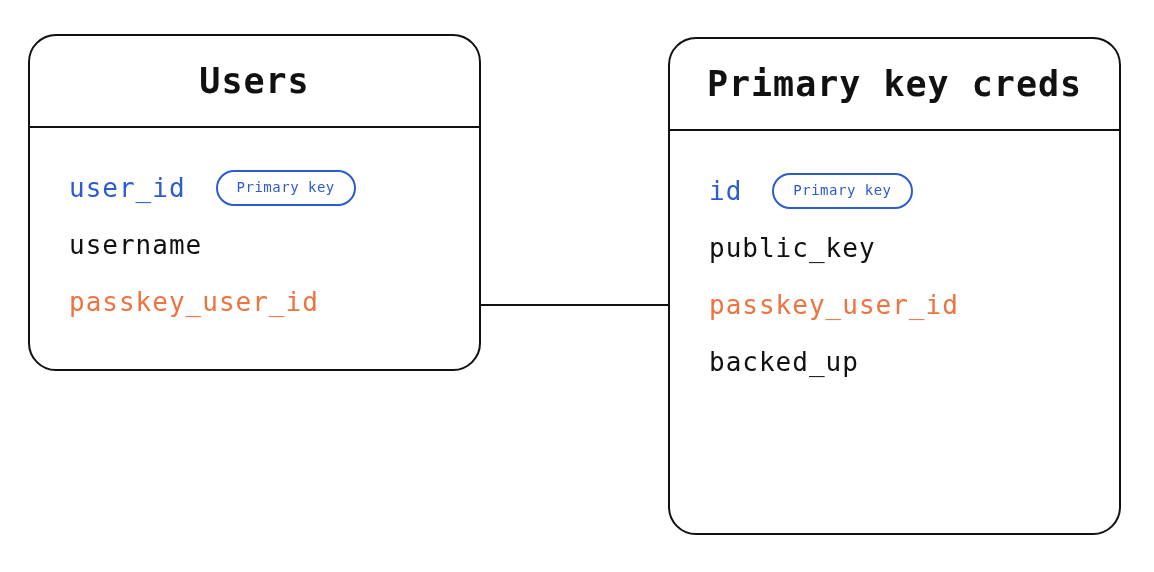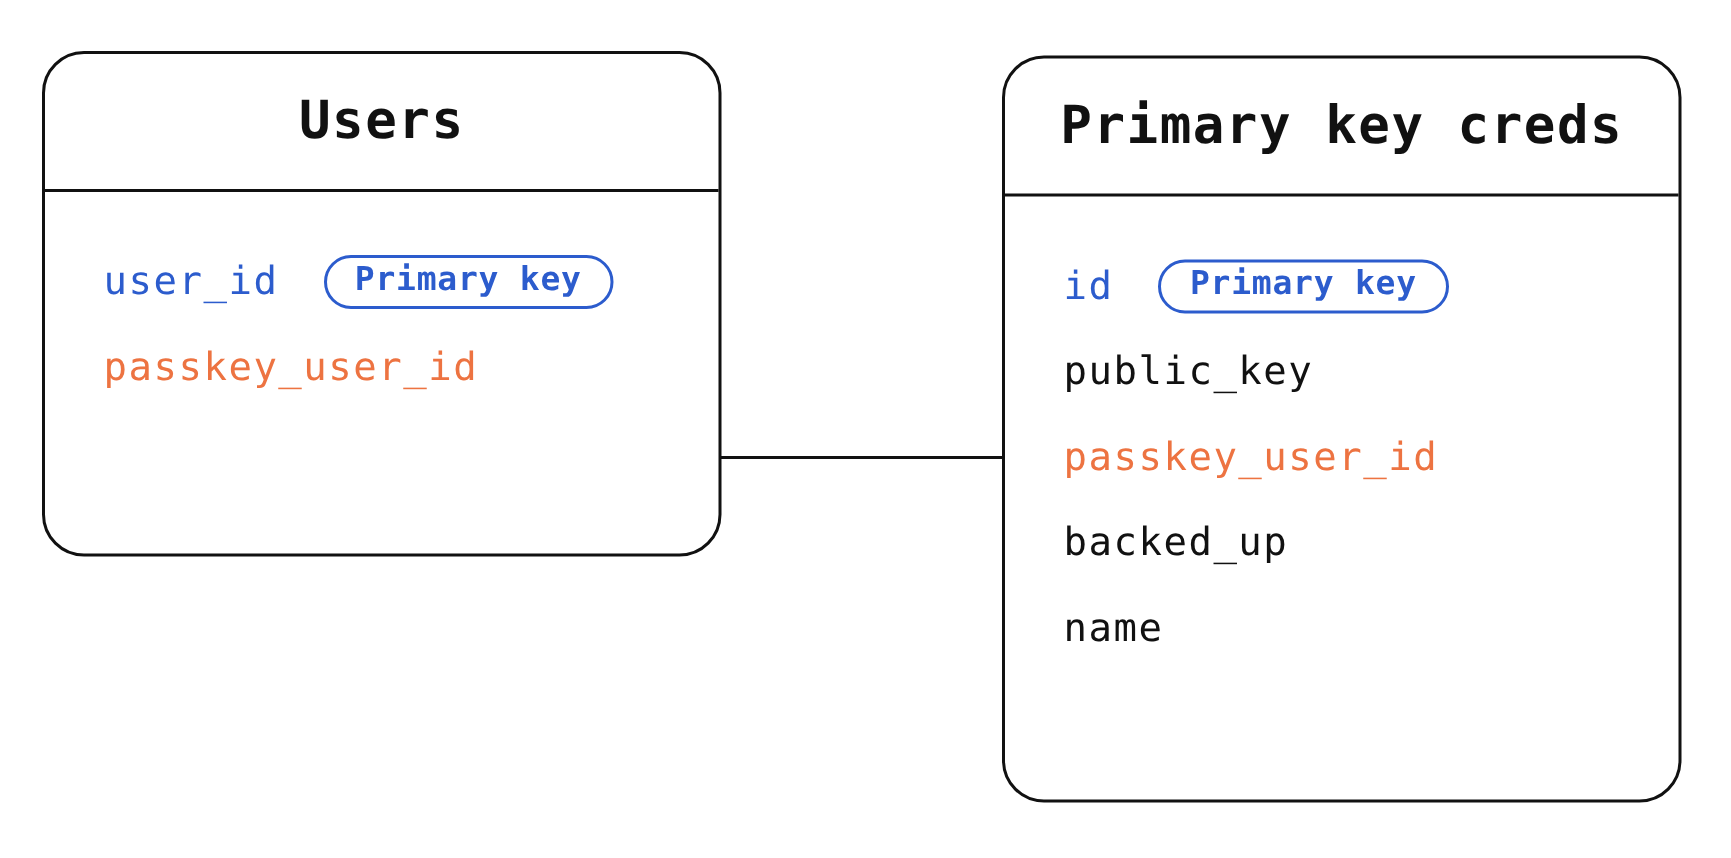--- a/index.html
+++ b/index.html
@@ -68,22 +68,22 @@
   .field-name.role-foreign{ color:var(--orange); }
   .pk-badge{
     display:inline-flex;
     align-items:center;
     height:36px;
     margin-left:30px;
     padding:0 19px 2px 19px;
     border:2px solid var(--blue);
     border-radius:19px;
     color:var(--blue);
-    font-size:22px;
-    font-weight:bold;
+    font-size:14px;
+    font-weight:normal;
     letter-spacing:0.5px;
     white-space:nowrap;
   }
   .relationship-line{
     position:absolute;
     left:480px;
     top:304px;
     width:189px;
     height:2px;
     background:var(--ink);
@@ -99,20 +99,23 @@
   <section class="er-table t-users">
     <header class="table-header">
       <h2 class="table-title">Users</h2>
     </header>
     <ul class="fields">
       <li class="field-row">
         <span class="field-name role-primary">user_id</span>
         <span class="pk-badge">Primary key</span>
       </li>
       <li class="field-row">
+        <span class="field-name">username</span>
+      </li>
+      <li class="field-row">
         <span class="field-name role-foreign">passkey_user_id</span>
       </li>
     </ul>
   </section>
 
   <section class="er-table t-creds">
     <header class="table-header">
       <h2 class="table-title">Primary key creds</h2>
     </header>
     <ul class="fields">
@@ -122,19 +125,16 @@
       </li>
       <li class="field-row">
         <span class="field-name">public_key</span>
       </li>
       <li class="field-row">
         <span class="field-name role-foreign">passkey_user_id</span>
       </li>
       <li class="field-row">
         <span class="field-name">backed_up</span>
       </li>
-      <li class="field-row">
-        <span class="field-name">name</span>
-      </li>
     </ul>
   </section>
 
 </div>
 
 </body></html>

